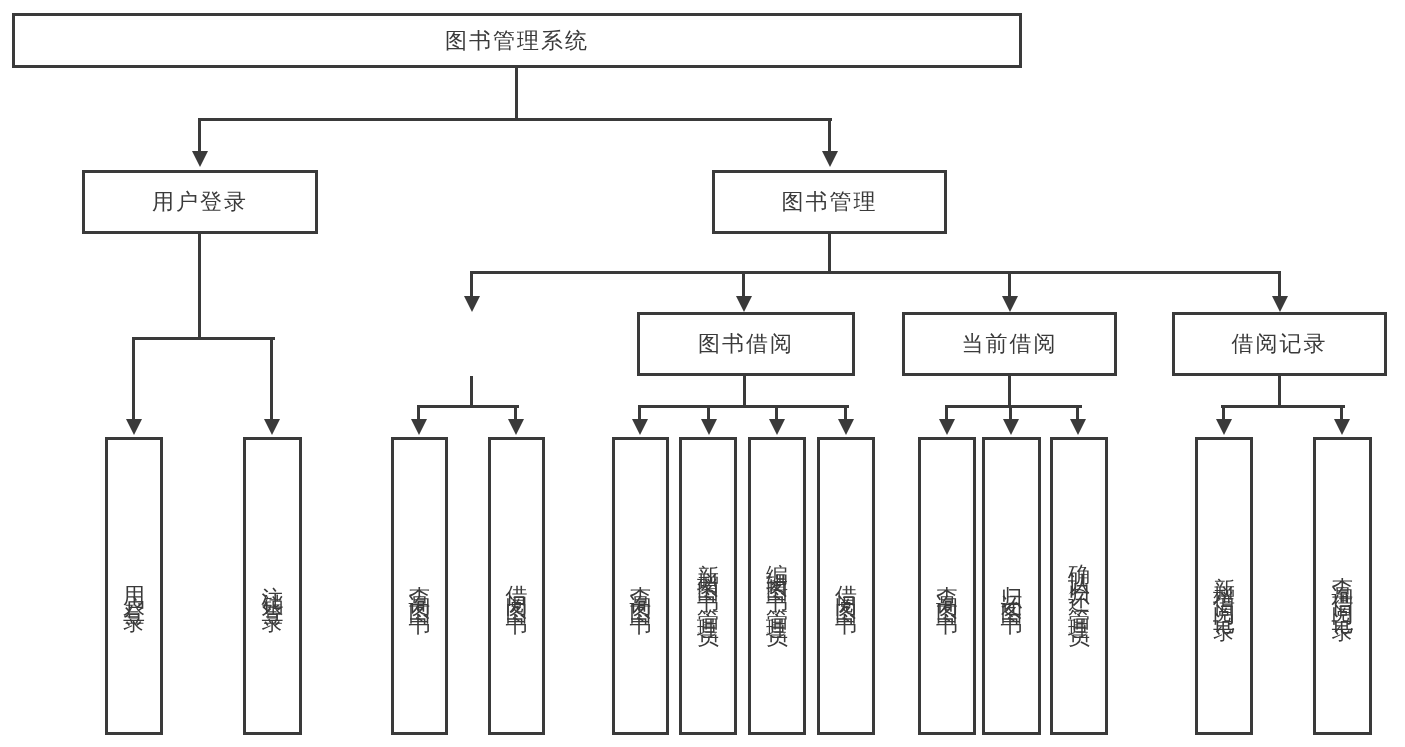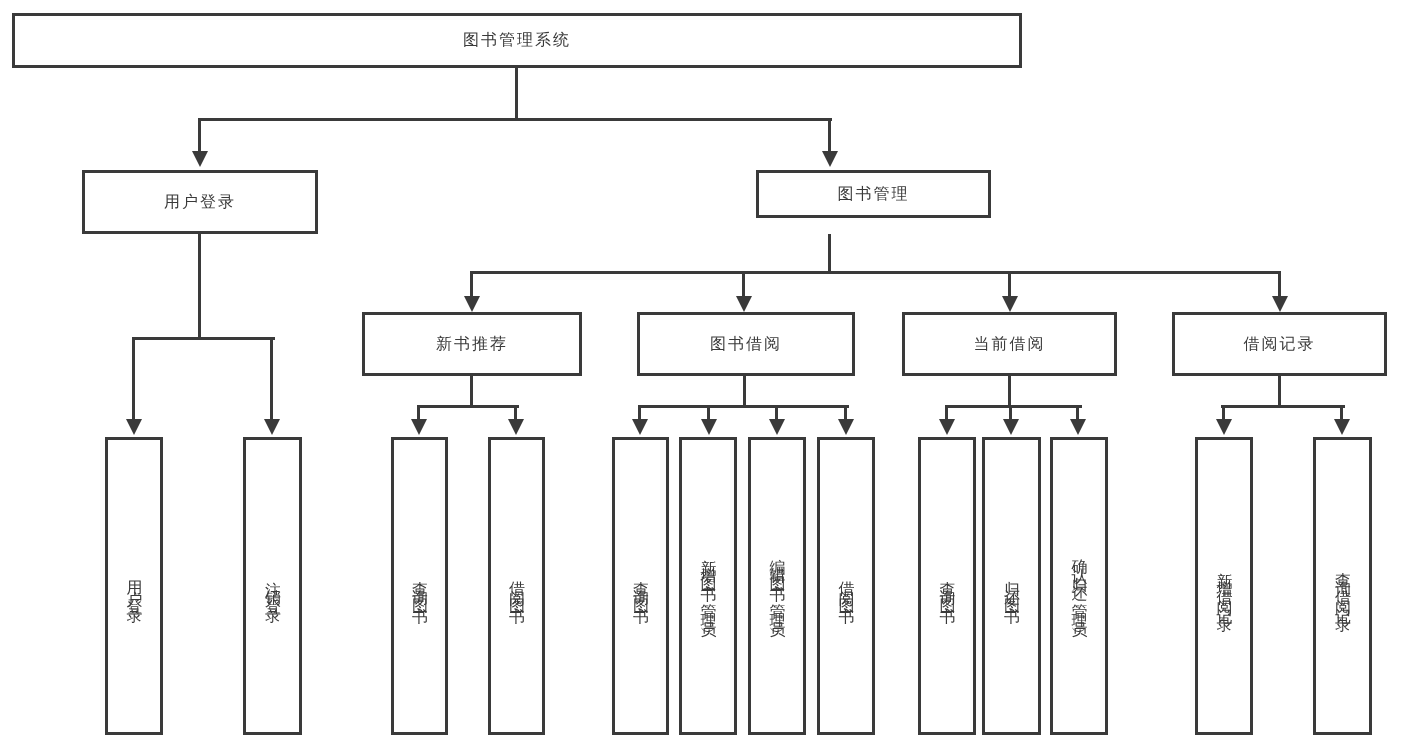--- a/index.html
+++ b/index.html
@@ -18,21 +18,21 @@
     overflow:hidden;
   }
   .box{
     position:absolute;
     box-sizing:border-box;
     background:#fff;
     border:3px solid var(--line);
     display:flex;
     align-items:center;
     justify-content:center;
-    font-size:16px;
+    font-size:22px;
     color:var(--text);
     white-space:nowrap;
   }
   .hbox{letter-spacing:2px;}
   .vbox{
     writing-mode:vertical-rl;
     text-orientation:mixed;
     letter-spacing:9px;
     white-space:nowrap;
   }
@@ -62,35 +62,34 @@
 <div id="canvas">
 
   <div class="box hbox" style="left:12px;top:13px;width:1010px;height:55px;">图书管理系统</div>
 
   <div class="vline" style="left:515px;top:68px;height:53px;"></div>
   <div class="hline" style="left:198px;top:118px;width:634px;"></div>
   <div class="drop" style="left:192px;top:118px;height:49px;"></div>
   <div class="drop" style="left:822px;top:118px;height:49px;"></div>
 
   <div class="box hbox" style="left:82px;top:170px;width:236px;height:64px;">用户登录</div>
-  <div class="box hbox" style="left:712px;top:170px;width:235px;height:48px;margin-left:44px;">图书管理</div>
+  <div class="box hbox" style="left:712px;top:170px;width:235px;height:64px;">图书管理</div>
 
   <div class="vline" style="left:198px;top:234px;height:106px;"></div>
   <div class="hline" style="left:132px;top:337px;width:143px;"></div>
   <div class="drop" style="left:126px;top:337px;height:98px;"></div>
   <div class="drop" style="left:264px;top:337px;height:98px;"></div>
 
   <div class="vline" style="left:828px;top:234px;height:40px;"></div>
   <div class="hline" style="left:470px;top:271px;width:811px;"></div>
   <div class="drop" style="left:464px;top:271px;height:41px;"></div>
   <div class="drop" style="left:736px;top:271px;height:41px;"></div>
   <div class="drop" style="left:1002px;top:271px;height:41px;"></div>
   <div class="drop" style="left:1272px;top:271px;height:41px;"></div>
 
-  <div class="box hbox" style="left:362px;top:312px;width:220px;height:64px;">新书推荐</div>
   <div class="box hbox" style="left:902px;top:312px;width:215px;height:64px;">当前借阅</div>
   <div class="box hbox" style="left:637px;top:312px;width:218px;height:64px;">图书借阅</div>
   <div class="box hbox" style="left:1172px;top:312px;width:215px;height:64px;">借阅记录</div>
 
   <div class="vline" style="left:470px;top:376px;height:32px;"></div>
   <div class="hline" style="left:417px;top:405px;width:102px;"></div>
   <div class="drop" style="left:411px;top:405px;height:30px;"></div>
   <div class="drop" style="left:508px;top:405px;height:30px;"></div>
 
   <div class="vline" style="left:743px;top:376px;height:32px;"></div>

